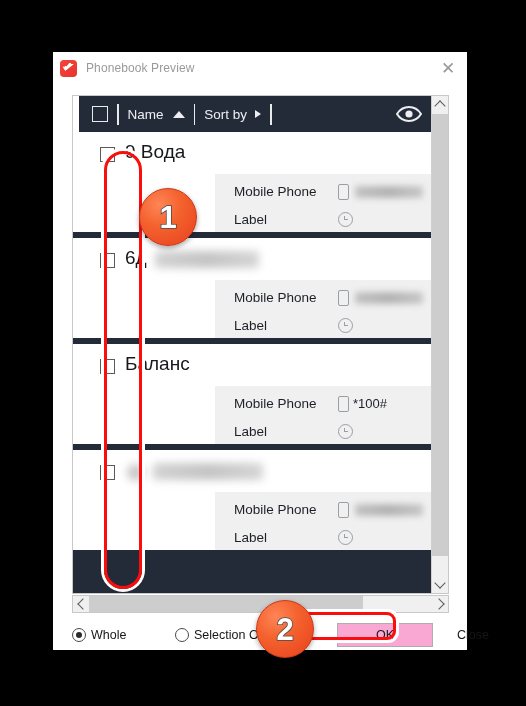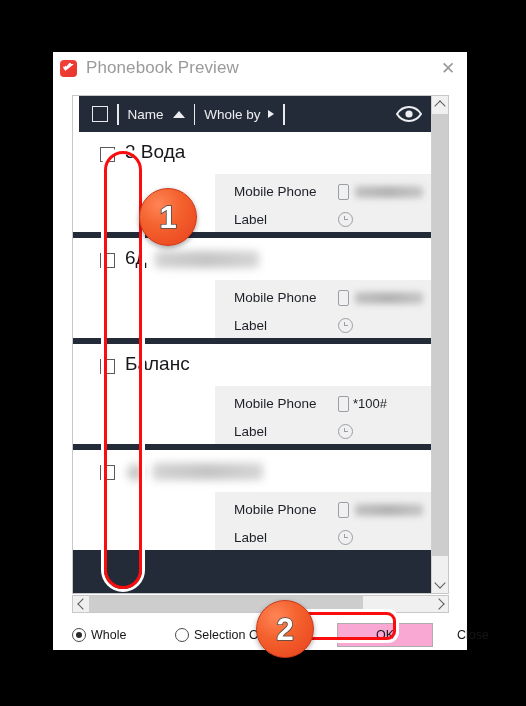--- a/index.html
+++ b/index.html
@@ -15,21 +15,21 @@
   .app-icon{width:17px;height:17px;border-radius:4px;
             background:linear-gradient(135deg,#f2453d 0%,#e8342c 100%);
             position:relative;flex:0 0 auto;margin-right:9px;}
   .app-icon:before{content:"";position:absolute;left:3.5px;top:4px;
             width:9px;height:6px;background:#fff;
             transform:skewX(-18deg);
             clip-path:polygon(0 52%,38% 100%,100% 0,62% 0,34% 46%,14% 28%);}
   .app-icon:after{content:"";position:absolute;left:3px;top:3.5px;width:8px;height:8px;
             background:#fff;
             clip-path:polygon(0% 55%,30% 100%,100% 8%,100% 0%,78% 0%,28% 62%,10% 40%);}
-  .win-title{font-size:17px;color:#9a9a9a;letter-spacing:.1px;
+  .win-title{font-size:12px;color:#9a9a9a;letter-spacing:.1px;
              white-space:nowrap;}
   .win-close{margin-left:auto;width:26px;height:26px;display:flex;
              align-items:center;justify-content:center;color:#9a9a9a;
              font-size:17px;line-height:1;}
 
   
   .winbody{position:absolute;left:0;top:32px;width:414px;height:566px;
            background:#fff;padding:0;box-sizing:border-box;}
 
   .listwrap{position:absolute;left:19px;top:11px;width:377px;height:499px;
@@ -149,36 +149,36 @@
     <div class="winbody">
 
       <div class="listwrap">
 
         <div class="toolbar">
           <div class="tb-check"></div>
           <div class="tb-sep"></div>
           <div class="tb-label">Name</div>
           <div class="tri-up"></div>
           <div class="tb-sep"></div>
-          <div class="tb-label">Whole by</div>
+          <div class="tb-label">Sort by</div>
           <div class="tri-right"></div>
           <div class="tb-sep"></div>
           <div class="tb-eye">
             <svg width="26" height="16" viewBox="0 0 26 16">
               <path d="M1 8 C5 1.5 10 1 13 1 C16 1 21 1.5 25 8 C21 14.5 16 15 13 15 C10 15 5 14.5 1 8 Z" fill="none" stroke="#eceef1" stroke-width="2"></path>
               <circle cx="13" cy="8" r="3.6" fill="#eceef1"></circle>
             </svg>
           </div>
         </div>
 
         <div class="cards">
 
           <div class="card">
             <div class="card-check"></div>
-            <div class="card-name">3 Вода</div>
+            <div class="card-name">9 Вода</div>
             <div class="detail">
               <div class="drow" style="top:4px;">
                 <div class="dlabel">Mobile Phone</div>
                 <div class="ico-phone"></div>
                 <div class="blur-val" style="width:84px;"></div>
               </div>
               <div class="drow" style="top:32px;">
                 <div class="dlabel">Label</div>
                 <div class="ico-clock"></div>
               </div>

